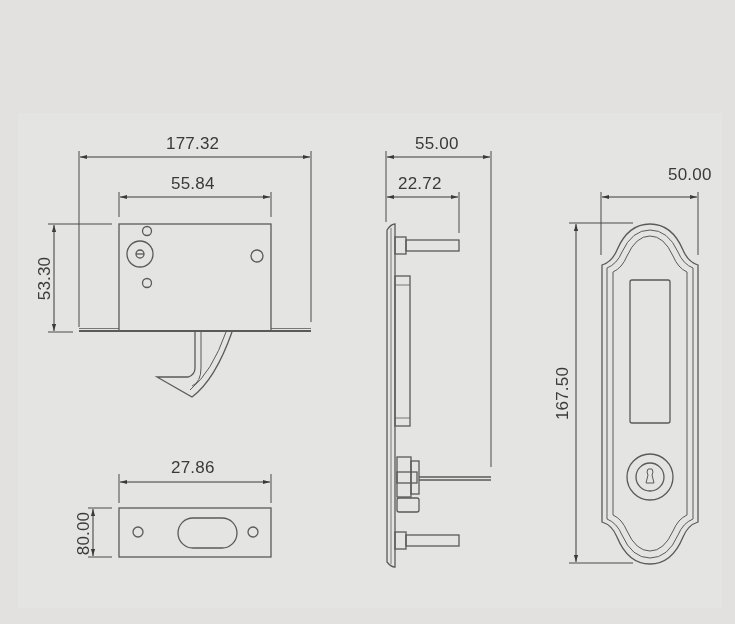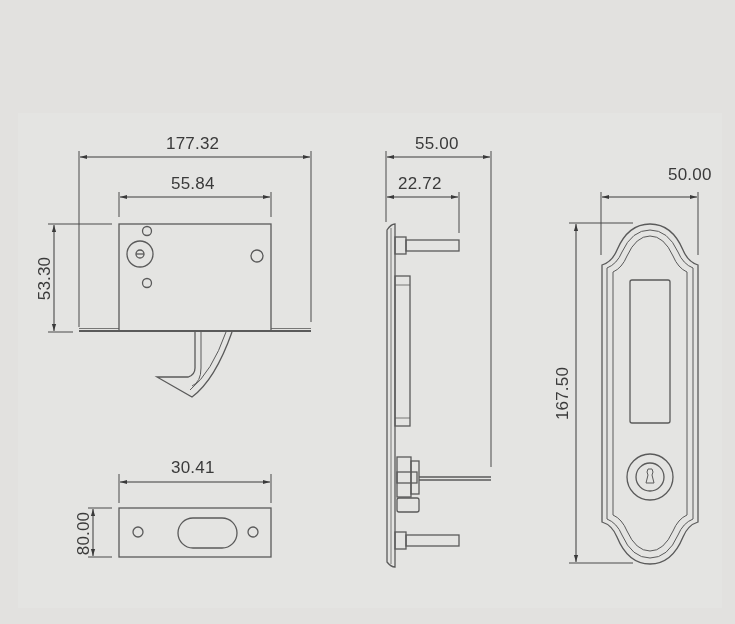--- a/index.html
+++ b/index.html
@@ -123,18 +123,18 @@
 
     <circle cx="650" cy="477" r="23"></circle>
     <circle cx="650" cy="477" r="14"></circle>
     <path d="M648,469 Q646,472 648,475 L646,483 L654,483 L652,475 Q654,472 652,469 Z" stroke-width="1"></path>
   </g>
 </svg>
 
 <div class="dim-text" style="left:166px; top:135px;">177.32</div>
 <div class="dim-text" style="left:171px; top:175px;">55.84</div>
 <div class="dim-text rot" style="left:23px; top:270px;">53.30</div>
-<div class="dim-text" style="left:171px; top:459px;">30.41</div>
+<div class="dim-text" style="left:171px; top:459px;">27.86</div>
 <div class="dim-text rot" style="left:62px; top:525px;">80.00</div>
 <div class="dim-text" style="left:415px; top:135px;">55.00</div>
 <div class="dim-text" style="left:398px; top:175px;">22.72</div>
 <div class="dim-text" style="left:626px; top:166px;margin-left:42px;">50.00</div>
 <div class="dim-text rot" style="left:536px; top:385px;">167.50</div>
 
 </body></html>

